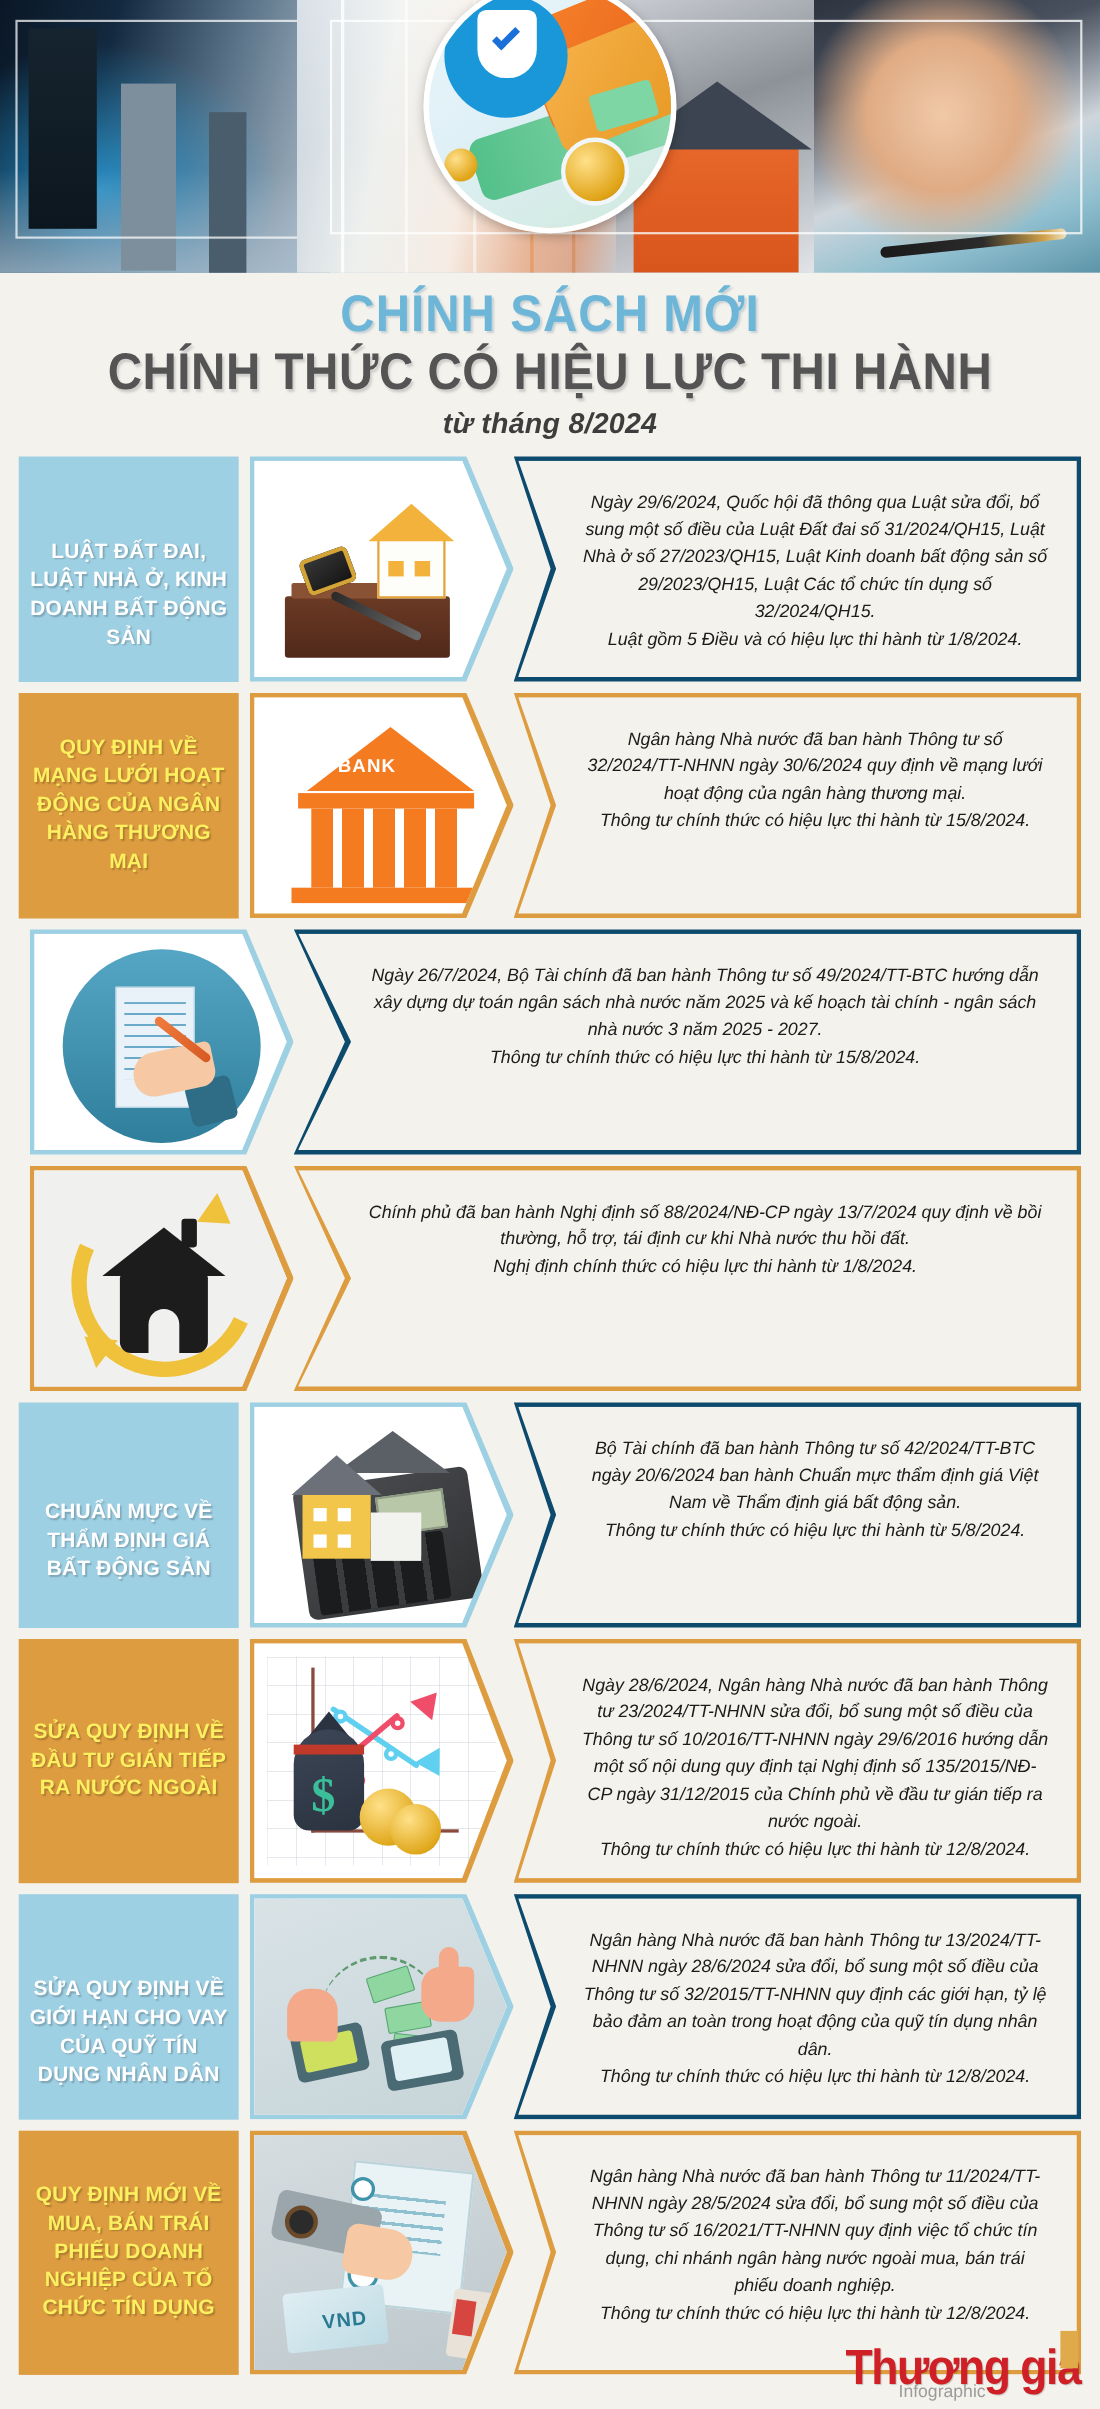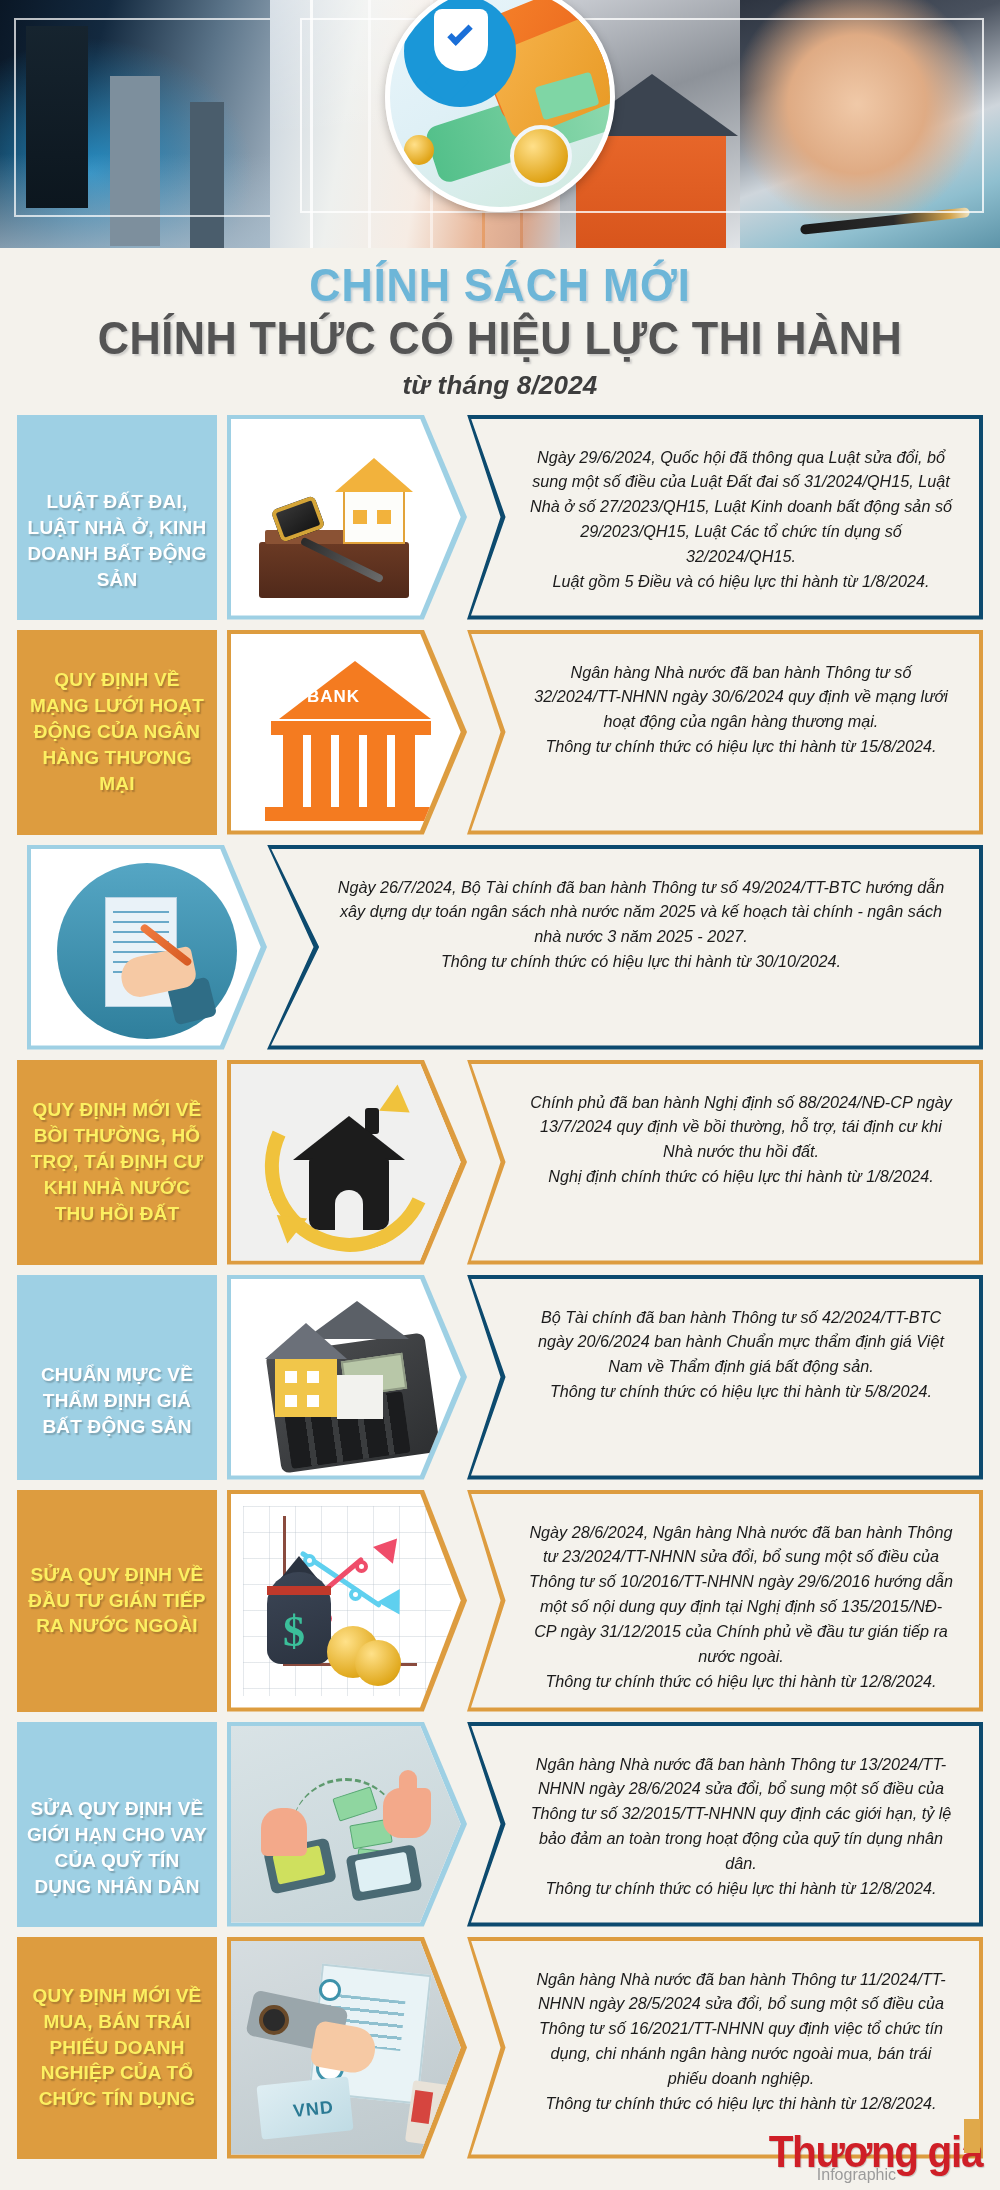--- a/index.html
+++ b/index.html
@@ -515,35 +515,27 @@
         <div class="ill d-cuff"></div>
         <div class="ill d-hand"></div>
         <div class="ill d-pen"></div>
       </div>
         </div>
     </div>
     <div class="txt-wrap">
       <div class="txt-border">
           <div class="txt-inner">
         <div class="para">Ngày 26/7/2024, Bộ Tài chính đã ban hành Thông tư số 49/2024/TT-BTC hướng dẫn xây dựng dự toán ngân sách nhà nước năm 2025 và kế hoạch tài chính - ngân sách nhà nước 3 năm 2025 - 2027.
-Thông tư chính thức có hiệu lực thi hành từ 30/10/2024.</div>
+Thông tư chính thức có hiệu lực thi hành từ 15/8/2024.</div>
       </div>
         </div>
     </div>
   </div>
 
   <div class="row gold">
-    <div class="label-box">
-      <div class="label-text">QUY ĐỊNH MỚI
-VỀ BỒI THƯỜNG,
-HỖ TRỢ,
-TÁI ĐỊNH CƯ
-KHI NHÀ NƯỚC
-THU HỒI ĐẤT</div>
-    </div>
     <div class="pic-wrap">
       <div class="pic-hex">
           <div class="pic-inner">
         <div class="ill r-bg"></div>
         <div class="ill ar-ring"></div>
         <div class="ill ar-tip1"></div>
         <div class="ill ar-tip2"></div>
         <div class="ill k-chim"></div>
         <div class="ill k-roof"></div>
         <div class="ill k-body"></div>

